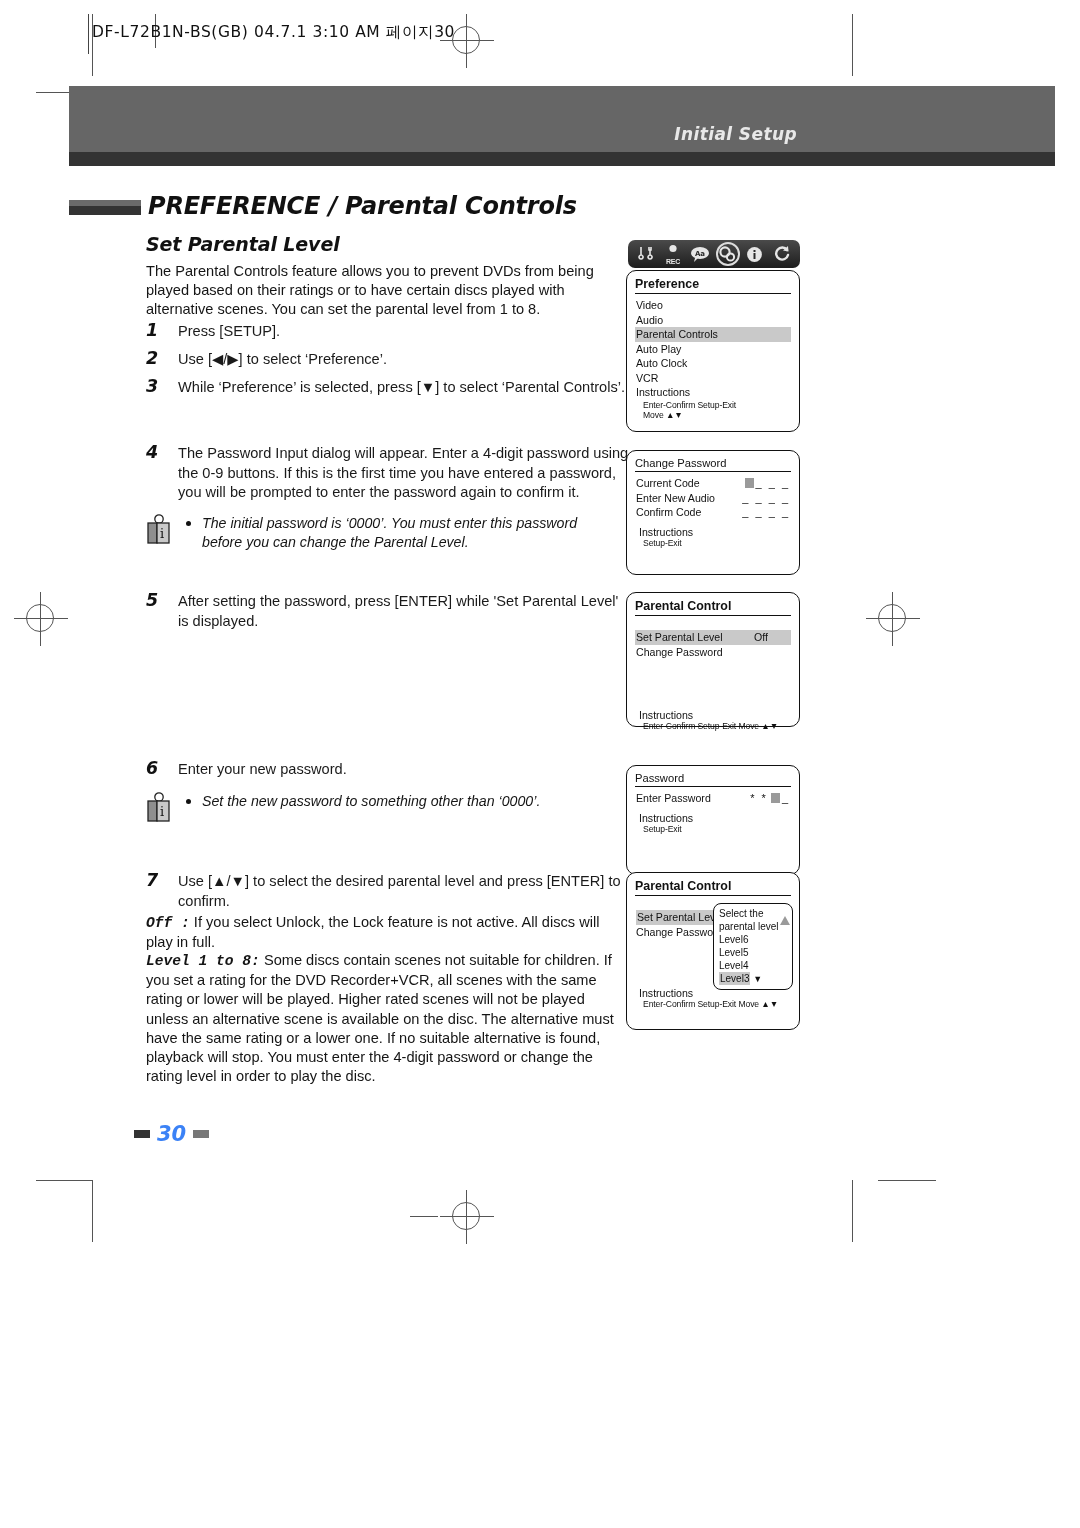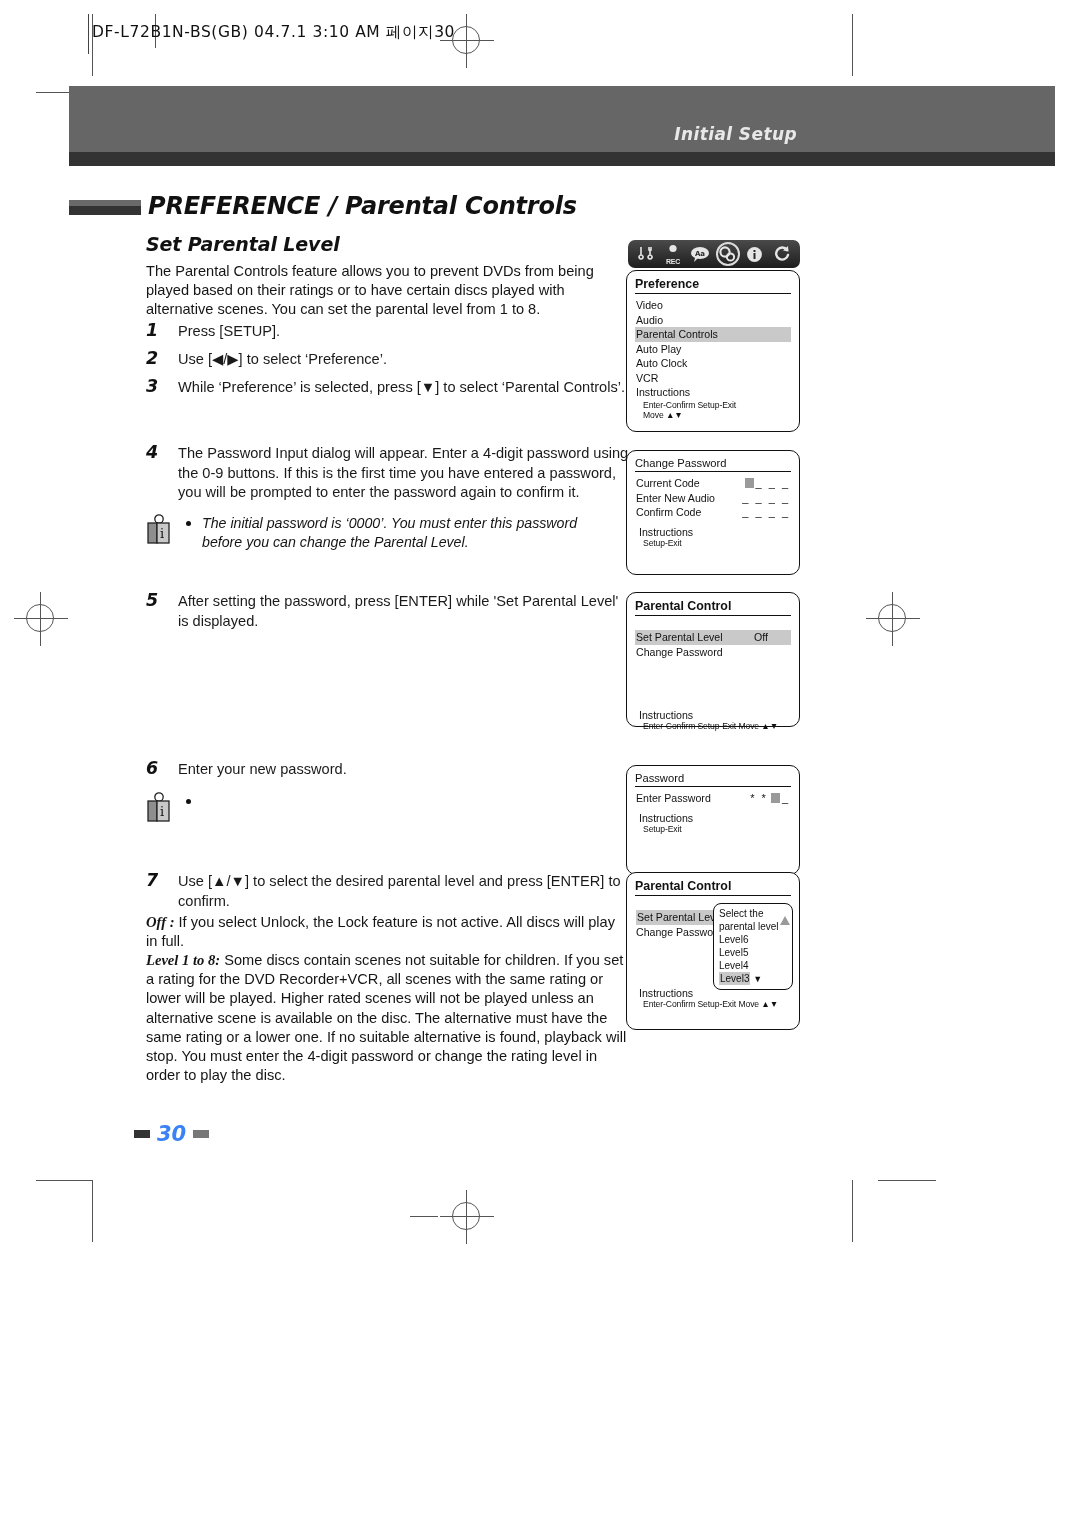--- a/index.html
+++ b/index.html
@@ -194,21 +194,21 @@
   .note-txt {
     display: block;
     margin-left: 56px;
     font-style: italic;
     font-size: 14.2px;
     line-height: 18.5px;
     color: #151515;
   }
 
   .b {
-    font-family: Liberation Serif, serif;
+    font-family: Liberation Mono, monospace;
     font-style: italic;
     font-weight: bold;
   }
 
   
   .osd {
     position: absolute;
     left: 626px;
     width: 174px;
     box-sizing: border-box;
@@ -445,20 +445,21 @@
 </div>
 
 <div class="note" style="top:792px;">
   <svg class="note-icon" viewBox="0 0 30 32">
     <circle cx="13" cy="5" r="4.2" fill="#fff" stroke="#222" stroke-width="1.3"></circle>
     <rect x="2" y="9" width="9" height="20" fill="#8e8e8e" stroke="#222" stroke-width="1.3"></rect>
     <rect x="11" y="9" width="12" height="20" fill="#c9c9c9" stroke="#222" stroke-width="1.3"></rect>
     <text x="16" y="24" font-size="13" font-family="DejaVu Serif, serif" fill="#111" text-anchor="middle">i</text>
   </svg>
   <span class="note-bullet"></span>
+  <span class="note-txt">Set the new password to something other than ‘0000’.</span>
 </div>
 
 <div class="step" style="top:872px; width:480px;">
   <span class="num">7</span>
   <span class="txt">Use [▲/▼] to select the desired parental level and press [ENTER] to confirm.</span>
 </div>
 <div class="col" style="top:913px; width:478px;">
   <span class="b">Off :</span><span> If you select Unlock, the Lock feature is not active. All discs will play in full.</span>
 </div>
 <div class="col" style="top:951px; width:482px;">

